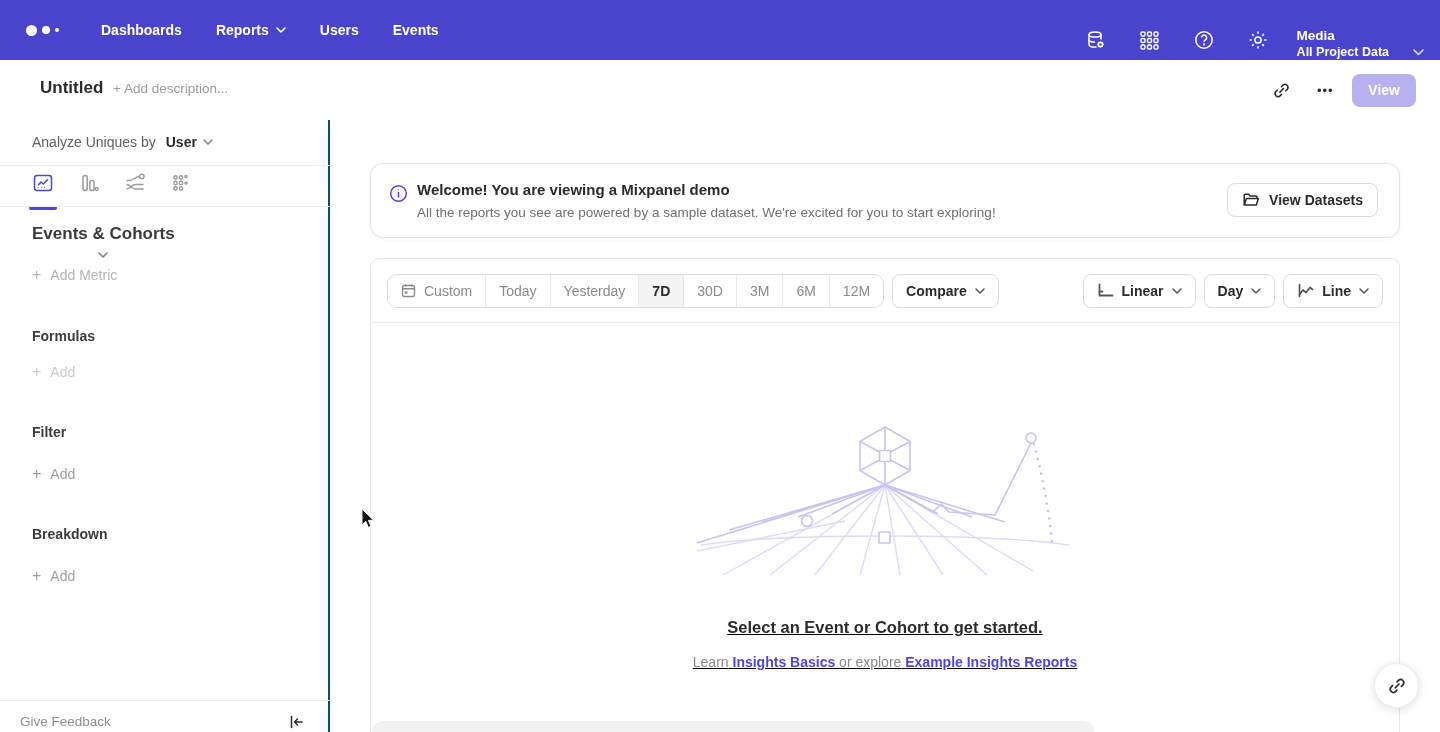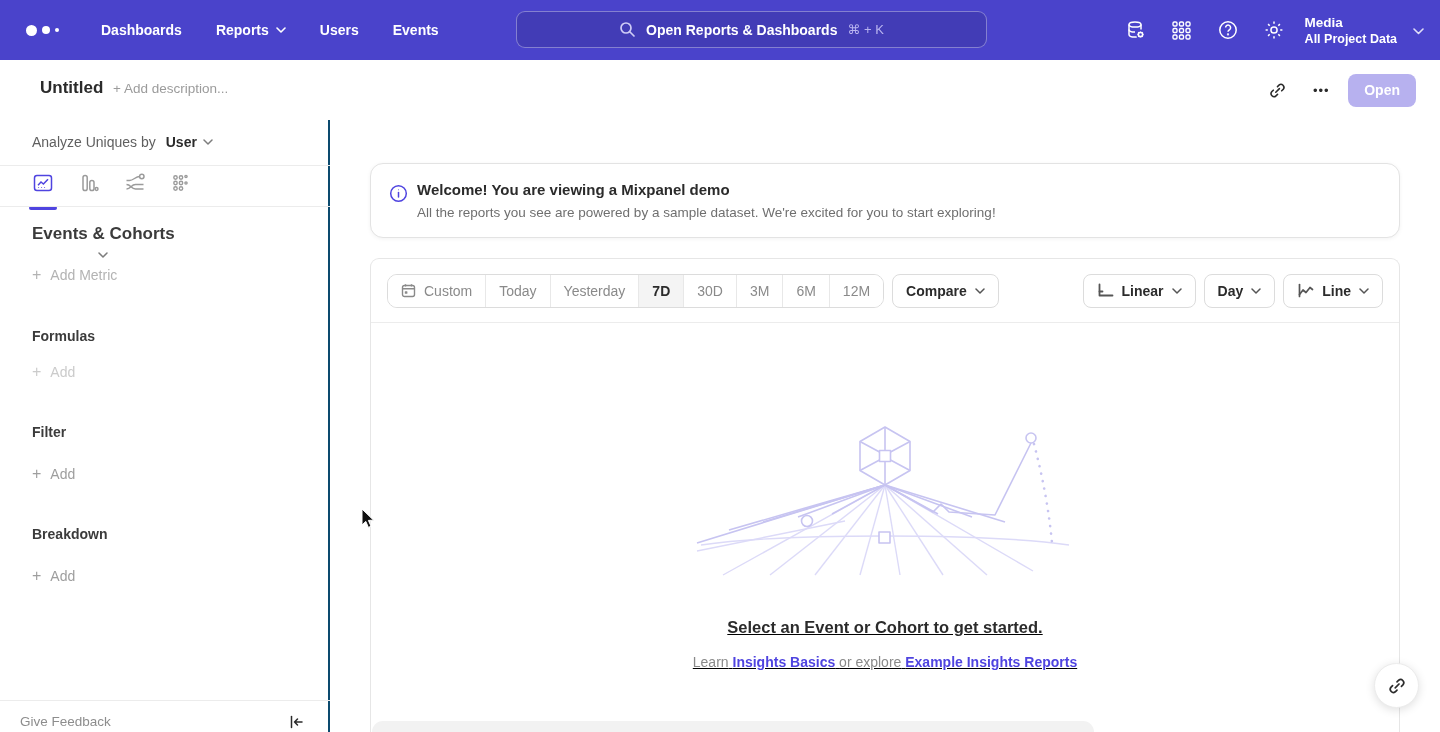--- a/index.html
+++ b/index.html
@@ -17,21 +17,21 @@
   .navitem { padding:8px 13px; font-size:14px; font-weight:600; color:#fff;
     display:flex; align-items:center; gap:7px; cursor:pointer; border-radius:6px; }
   .chev { display:inline-block; }
   .chev svg { display:block; }
   .searchbar { position:absolute; left:516px; top:11px; width:471px; height:37px;
     background:rgba(0,0,0,0.10); border:1px solid rgba(255,255,255,0.35);
     border-radius:9px; display:flex; align-items:center; justify-content:center;
     gap:10px; cursor:pointer; }
   .searchbar .ph { font-size:14px; font-weight:600; color:#fff; }
   .searchbar .sc { font-size:13px; color:#b9b4f0; }
-  .nav-right { position:absolute; right:0; top:0; height:60px; display:flex; align-items:center; }
+  .nav-right { position:absolute; right:0; top:0; height:60px; display:flex; align-items:flex-end;gap:8px; }
   .nav-icon { width:46px; height:40px; display:flex; align-items:center; justify-content:center;
     color:#fff; cursor:pointer; }
   .project { margin-left:8px; margin-right:10px; cursor:pointer; text-align:left; color:#fff; }
   .project .pname { font-size:13.5px; font-weight:700; line-height:17px; }
   .project .pscope { font-size:12.5px; font-weight:700; line-height:16px; }
   .project-chev { margin:0 16px 0 6px; color:#e0def8; cursor:pointer;}
 
   
   .headerbar { position:absolute; left:0; top:60px; width:1440px; height:60px; background:#fff; }
   .doc-title { position:absolute; left:40px; top:18px; font-size:17px; font-weight:700; color:#2b2b2b; cursor:text; }
@@ -132,30 +132,20 @@
       </span>
     </div>
     <div class="navitem">
       <span>Users</span>
     </div>
     <div class="navitem">
       <span>Events</span>
     </div>
   </div>
 
-  <div class="searchbar">
-    <span style="display:flex;color:#cfccf6;">
-      <svg width="17" height="17" viewBox="0 0 17 17">
-          <circle cx="7" cy="7" r="5" fill="none" stroke="currentColor" stroke-width="1.7"></circle>
-          <line x1="11" y1="11" x2="15" y2="15" stroke="currentColor" stroke-width="1.7" stroke-linecap="round"></line>
-        </svg>
-    </span>
-    <span class="ph">Open Reports &amp; Dashboards</span>
-    <span class="sc">⌘ + K</span>
-  </div>
 
   <div class="nav-right">
     <div class="nav-icon">
       <svg width="22" height="22" viewBox="0 0 22 22" fill="none" stroke="currentColor" stroke-width="1.5">
         <ellipse cx="10" cy="5.5" rx="6" ry="2.6"></ellipse>
         <path d="M4 5.5v10c0 1.4 2.7 2.6 6 2.6.6 0 1.2 0 1.7-.1M16 5.5v5"></path>
         <path d="M4 10.5c0 1.4 2.7 2.6 6 2.6"></path>
         <circle cx="15.5" cy="15.5" r="2.1"></circle>
         <path d="M15.5 12.4v1M15.5 17.6v1M12.4 15.5h1M17.6 15.5h1M13.3 13.3l.7.7M17 17l.7.7M17.7 13.3l-.7.7M14 17l-.7.7"></path>
       </svg>
@@ -205,21 +195,21 @@
     <div class="icon-btn">
       <svg width="19" height="19" viewBox="0 0 19 19" fill="none" stroke="currentColor" stroke-width="1.6" stroke-linecap="round">
         <path d="M7.8 11.2l3.6-3.6"></path>
         <path d="M9.5 5.6l1.6-1.6a3 3 0 014.2 4.2l-1.6 1.6"></path>
         <path d="M9.5 13.4l-1.6 1.6a3 3 0 01-4.2-4.2l1.6-1.6"></path>
       </svg>
     </div>
     <div class="icon-btn">
       <span class="ellipsis">•••</span>
     </div>
-    <button class="save-btn">Open</button>
+    <button class="save-btn">View</button>
   </div>
 </div>
 
 <div class="sidebar">
   <div class="sb-analyze">
     <span>Analyze Uniques by</span>
     <span class="val">
       <span>User</span>
       <span class="chev" style="color:#7d7d7d">
         <svg width="10" height="6" viewBox="0 0 10 6">
@@ -315,20 +305,29 @@
 <div class="banner">
   <span class="info-ic">
     <svg width="19" height="19" viewBox="0 0 19 19" fill="none" stroke="currentColor" stroke-width="1.5">
       <circle cx="9.5" cy="9.5" r="7.8"></circle>
       <path d="M9.5 8.6v4.5" stroke-linecap="round"></path>
       <circle cx="9.5" cy="5.8" r="0.5" fill="currentColor" stroke="none"></circle>
     </svg>
   </span>
   <div class="b-title">Welcome! You are viewing a Mixpanel demo</div>
   <div class="b-sub">All the reports you see are powered by a sample dataset. We're excited for you to start exploring!</div>
+  <div class="view-datasets">
+    <span style="display:flex;">
+      <svg width="18" height="16" viewBox="0 0 18 16" fill="none" stroke="currentColor" stroke-width="1.5" stroke-linejoin="round">
+        <path d="M2.2 13V3.4a1.2 1.2 0 011.2-1.2h3.3l1.5 1.8h5.6a1.2 1.2 0 011.2 1.2v1.2"></path>
+        <path d="M4.4 6.4h12l-2.1 6.6H2.2z"></path>
+      </svg>
+    </span>
+    <span>View Datasets</span>
+  </div>
 </div>
 
 <div class="report-card">
   <div class="controls-row">
     <div class="seg">
       <div class="seg-cell">
         <span style="display:flex;color:#8a8a8a;">
           <svg width="15" height="15" viewBox="0 0 15 15" fill="none" stroke="currentColor" stroke-width="1.4">
             <rect x="1.5" y="2.5" width="12" height="11" rx="2"></rect>
             <path d="M4.5 1.2v2.4M10.5 1.2v2.4M1.5 5.8h12"></path>

